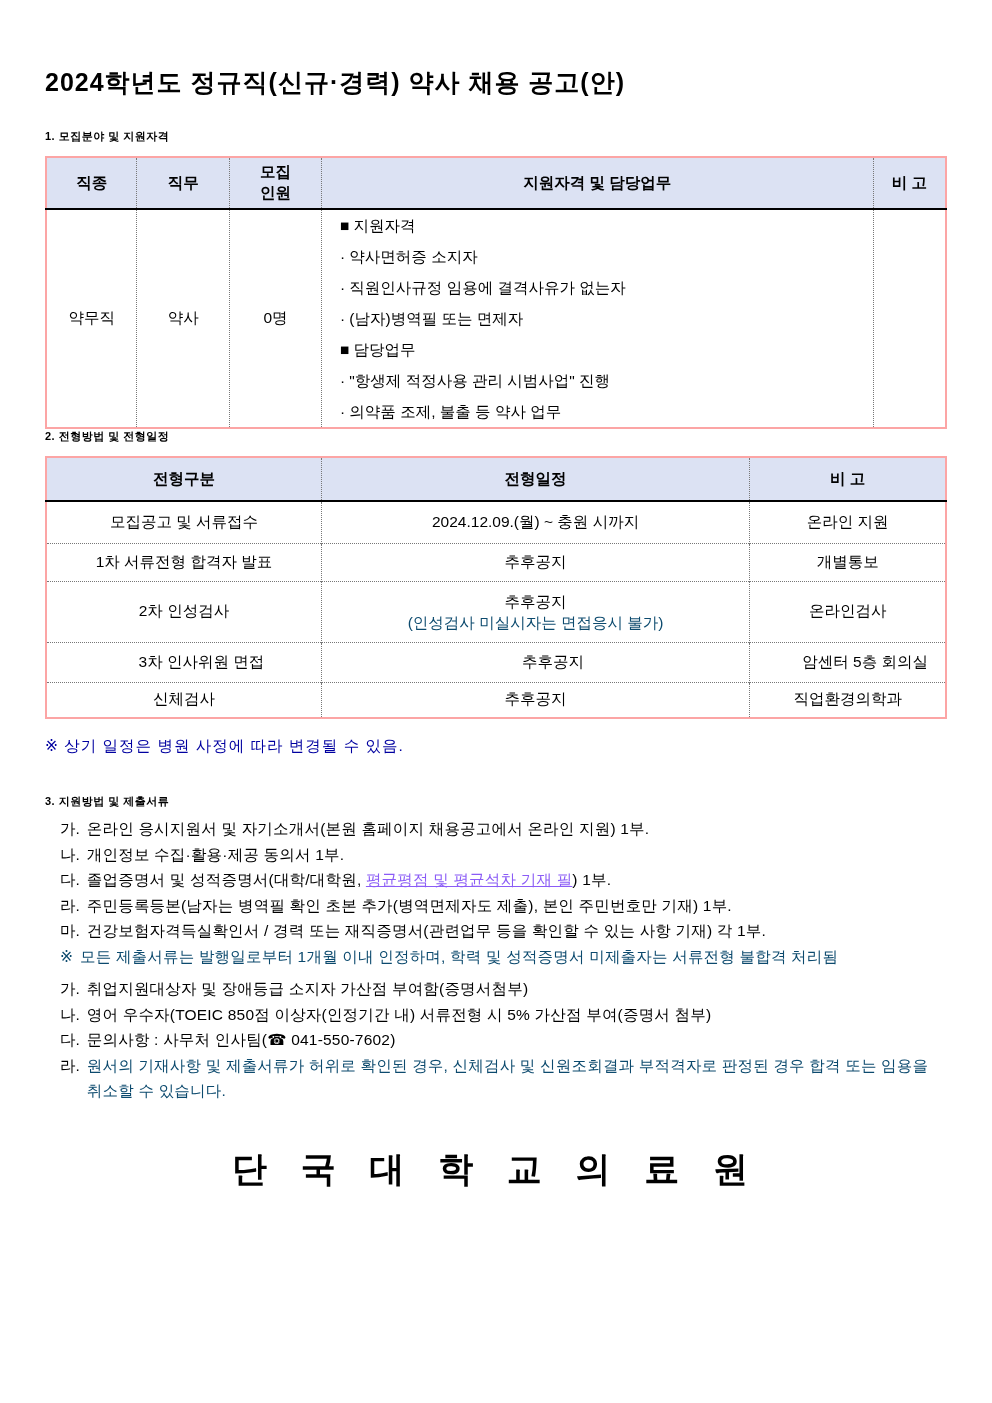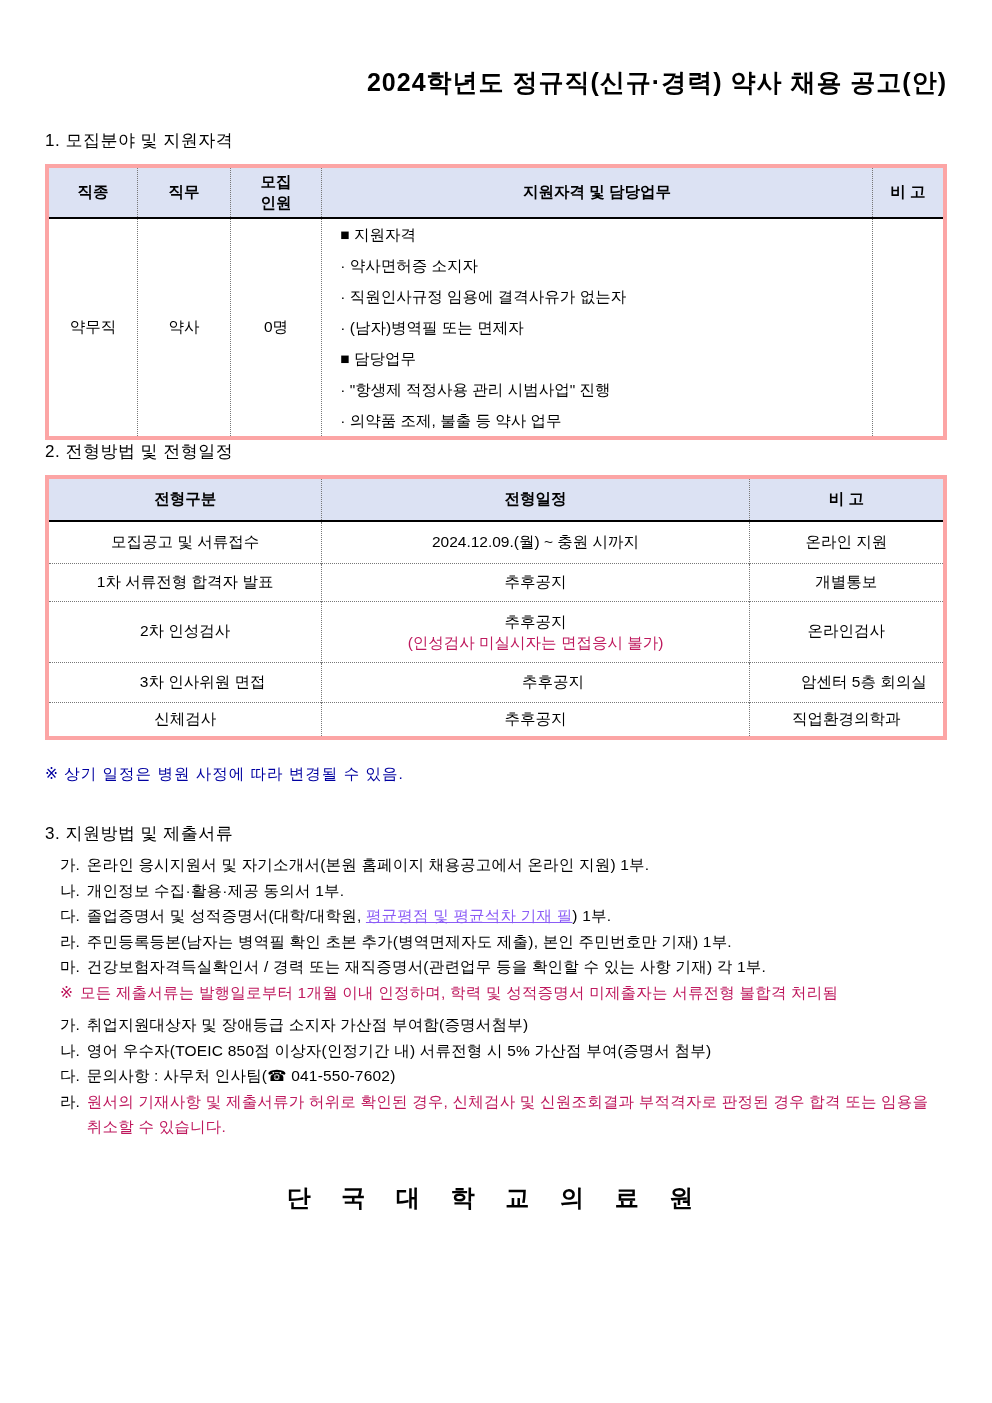--- a/index.html
+++ b/index.html
@@ -6,38 +6,38 @@
   html, body { background: #fff; }
   body {
     width: 992px; height: 1403px;
     font-family: "Liberation Sans", "DejaVu Sans", sans-serif;
     color: #000; overflow: hidden;
   }
   .page { width: 992px; padding: 0 45px; }
 
   .doc-title {
     margin-top: 66px;
-    text-align: right;
+    text-align: left;
     font-size: 25px; font-weight: bold;
     letter-spacing: 1px;
   }
 
   .section-heading {
-    font-size: 17px; font-weight: normal;
+    font-size: 11px; font-weight: bold;
     letter-spacing: 0.5px;
   }
   .sh1 { margin-top: 30px; }
   .sh2 { }
   .sh3 { margin-top: 37px; }
   .sh4 { margin-top: 27px; }
 
   table {
     width: 100%;
     border-collapse: collapse;
-    border: 4px solid #fca5a5;
+    border: 2px solid #fca5a5;
     table-layout: fixed;
     margin-top: 12px;
   }
   th, td {
     border-left: 1px dotted #777;
     border-right: 1px dotted #777;
     text-align: center;
     vertical-align: middle;
     font-size: 15.5px;
   }
@@ -56,41 +56,41 @@
   }
   .t2 th { height: 44px; }
   .t2 td { border-top: 1px dotted #777; }
   .t2 tr.r0 td { height: 42px; }
   .t2 tr.r1 td { height: 38px; }
   .t2 tr.r2 td { height: 61px; }
   .t2 tr.r3 td { height: 40px; padding-left: 35px; }
   .t2 tr.r4 td { height: 39px; }
   .t2 tr.r5 td { height: 36px; }
 
-  .red  { color: #be185d; }
+  .red  { color: #0c4a6e; }
   .blue { color: #0000a0; }
   .blue-underline { color: #8b5cf6; text-decoration: underline; }
 
   .schedule-note { font-size: 15.5px; line-height: 21px; }
 
   .table-footnote {
-    margin-top: 24px;
+    margin-top: 17px;
     font-size: 15.5px;
     letter-spacing: 1px;
   }
 
   .item-list { margin-top: 7px; margin-left: 15px; }
   .item { display: flex; font-size: 15.5px; line-height: 25.5px; }
   .item .label { flex: 0 0 auto; margin-right: 7px; }
   .item .text  { flex: 1 1 auto; letter-spacing: 0.2px; }
 
   .org-footer {
     margin-top: 42px;
     text-align: center;
-    font-size: 24px; font-weight: bold;
+    font-size: 35px; font-weight: bold;
     letter-spacing: 12px;
   }
 </style>
 </head>
 <body>
 
 <div class="page">
 
   <div class="doc-title">2024학년도 정규직(신규·경력) 약사 채용 공고(안)</div>
 

